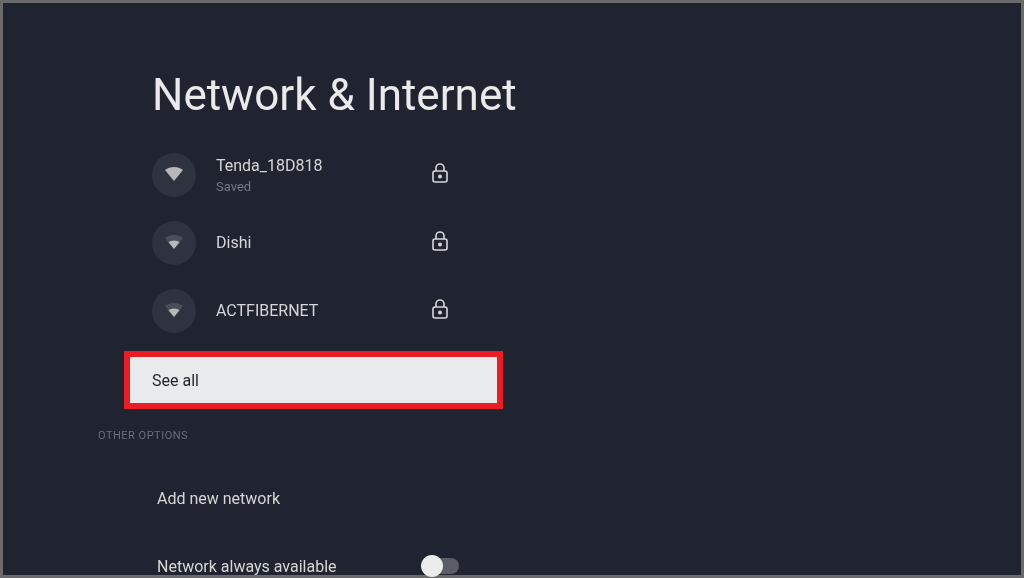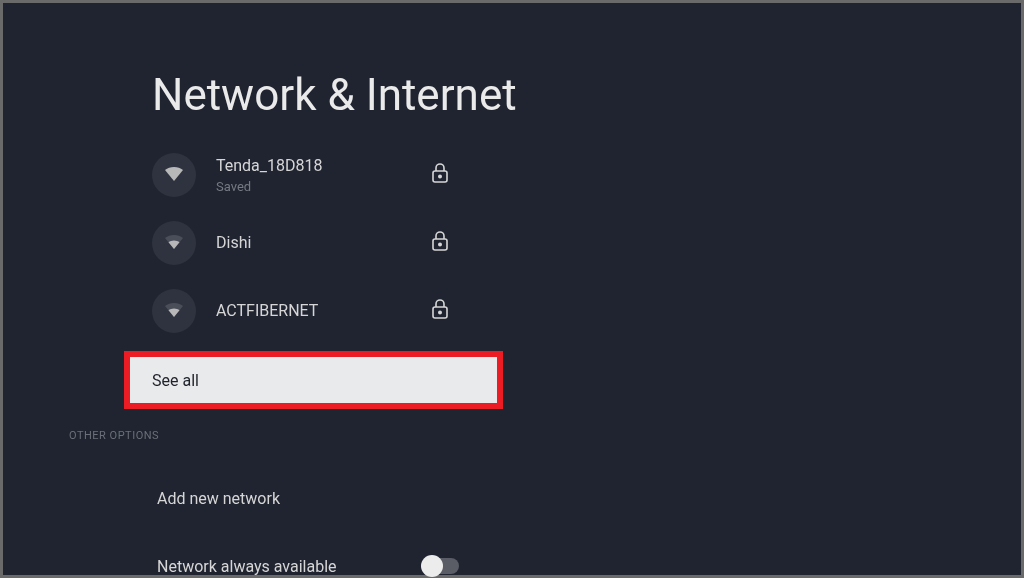--- a/index.html
+++ b/index.html
@@ -83,21 +83,21 @@
       cursor: pointer;
     }
     .see-all-text {
       color: #1f222b;
       font-size: 16px;
     }
     .section-header {
       color: #6b6f78;
       font-size: 11px;
       letter-spacing: 0.5px;
-      padding: 12px 0 22px 66px;
+      padding: 12px 0 22px 95px;
     }
     .option-item {
       display: flex;
       align-items: center;
       padding: 0 0 0 154px;
       height: 68px;
       cursor: pointer;
       position: relative;
     }
     .option-text {

